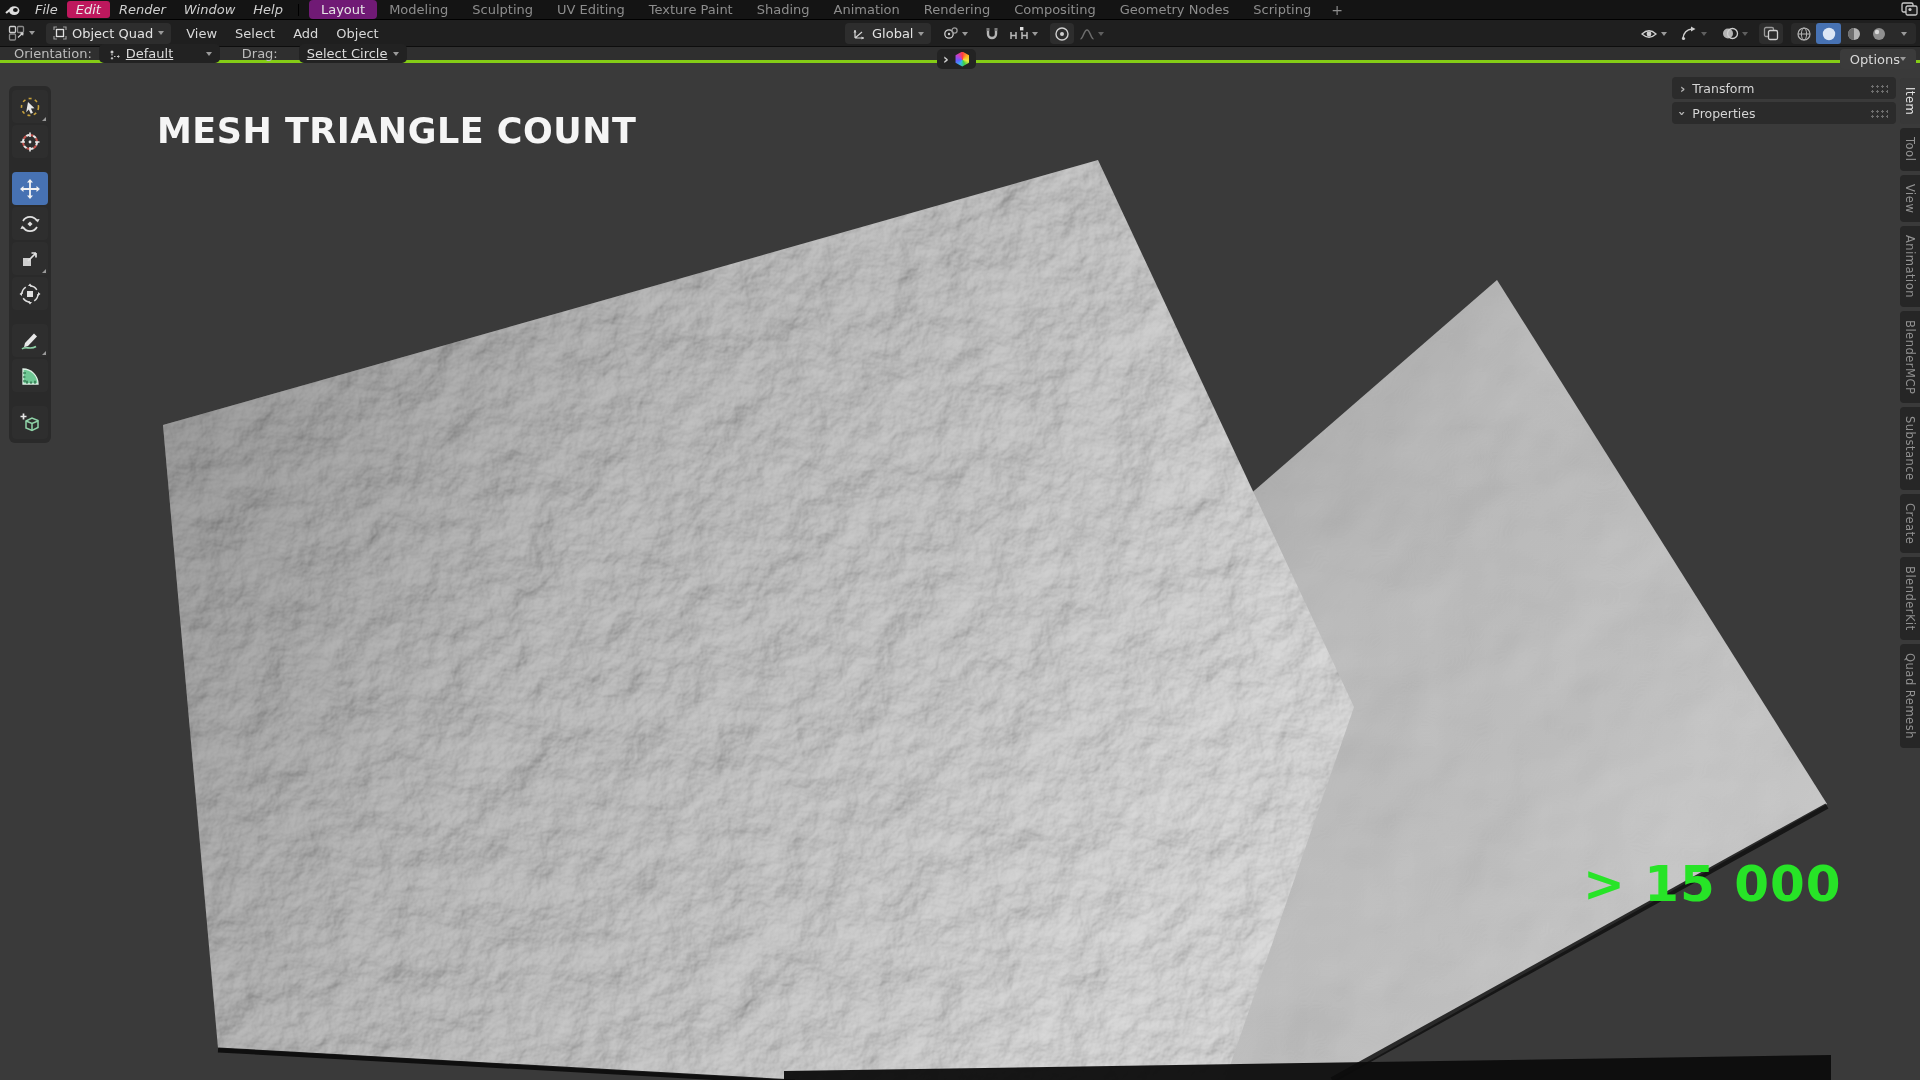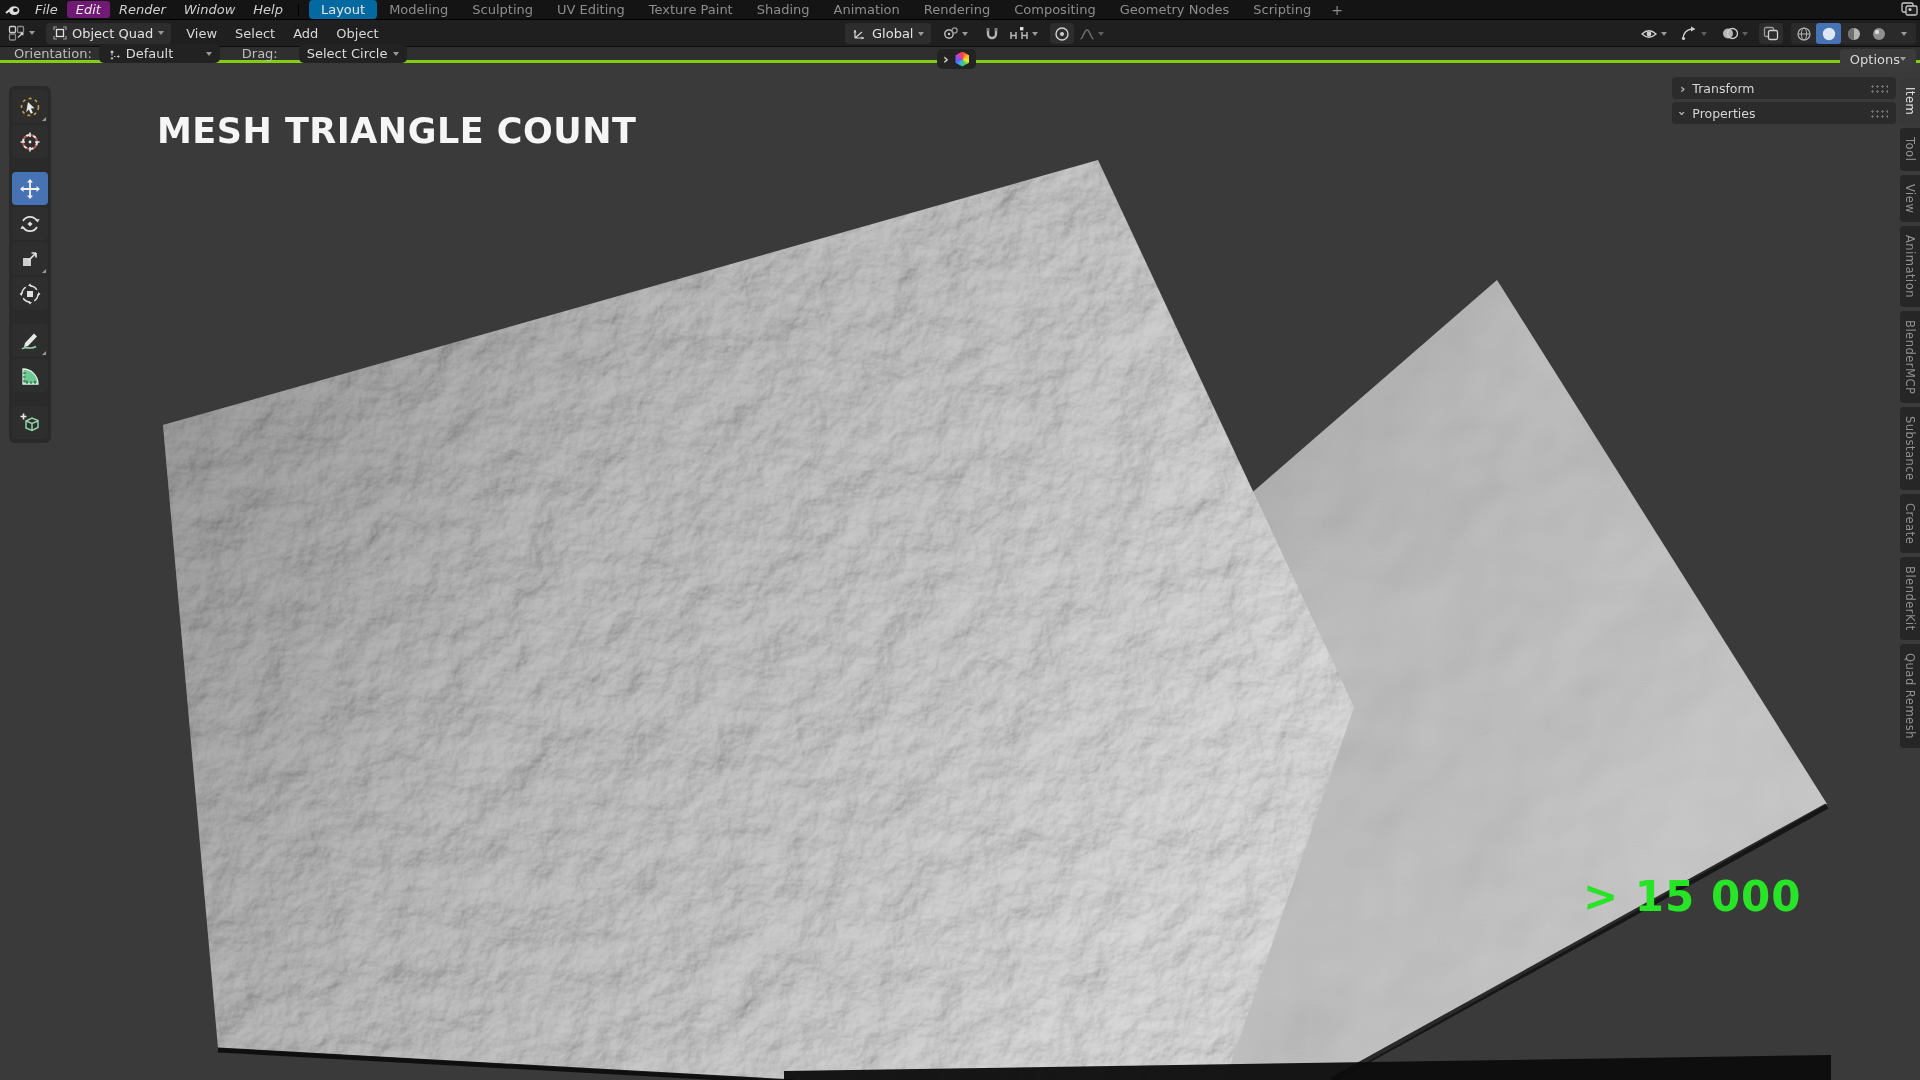--- a/index.html
+++ b/index.html
@@ -9,25 +9,25 @@
     background:#3a3a3a; font-family:"DejaVu Sans","Liberation Sans",sans-serif;
     font-size:13px; color:#d8d8d8; user-select:none;
   }
   
   .topbar {
     position:absolute; left:0; top:0; width:1920px; height:20px;
     background:#141414; display:flex; align-items:center; border-bottom:1px solid #000;
   }
   .logo { width:26px; display:flex; justify-content:center; align-items:center; }
   .menu-item { padding:1px 9px; border-radius:3px; color:#cfcfcf; cursor:default;font-style:italic; }
-  .menu-item.hl { background:#701a75; color:#e8e8e8; }
+  .menu-item.hl { background:#be185d; color:#e8e8e8; }
   .tb-div { width:1px; height:12px; background:#000; margin:0 10px 0 6px; }
   .ws-wrap { display:flex; align-items:center; }
   .ws-tab { padding:2px 12px; border-radius:4px; color:#8d8d8d; white-space:nowrap; }
-  .ws-tab.active { background:#0369a1; color:#e6e6e6; }
+  .ws-tab.active { background:#701a75; color:#e6e6e6; }
   .ws-add { color:#8d8d8d; padding:0 8px; font-size:14px; }
   .tb-right { position:absolute; right:-4px; top:1px; display:flex; align-items:center; }
   
   .vhdr {
     position:absolute; left:0; top:20px; width:1920px; height:27px;
     background:#1f1f1f; border-bottom:1px solid #0d0d0d; display:flex; align-items:center;
   }
   .widget {
     height:21px; background:#2d2d2d; border-radius:4px; display:flex;
     align-items:center; padding:0 7px; gap:5px; color:#e2e2e2;
@@ -45,21 +45,21 @@
   .seg { display:flex; align-items:center; background:#2a2a2a; border-radius:4px; height:21px; }
   .seg > div { width:25px; height:21px; display:flex; align-items:center; justify-content:center; }
   .seg .active { background:#4772b3; border-radius:3px; }
   
   .tset {
     position:absolute; left:0; top:47px; width:1920px; height:16px;
     background:#2f2f2f; border-bottom:3px solid #84cc16; display:flex; align-items:center;
   }
   .tset .lbl { color:#bdbdbd; margin:0 7px 0 14px; }
   .field { height:19px; background:#222222; border-radius:5px; display:flex;
-    align-items:center; padding:0 8px; gap:6px; color:#dcdcdc; }
+    align-items:center; padding:0 8px; gap:6px; color:#dcdcdc;text-decoration:underline; }
   .collapsed-widget {
     position:absolute; left:937px; top:2px; height:20px; background:#232323;
     border-radius:5px; display:flex; align-items:center; padding:0 6px; gap:6px;
   }
   .chev { color:#d0d0d0; font-size:14px; font-weight:bold; line-height:1; }
   .hexagon { width:15px; height:15px;
     clip-path:polygon(50% 0,95% 25%,95% 75%,50% 100%,5% 75%,5% 25%);
     background:conic-gradient(#ff4040,#ffb020,#e8e840,#40d040,#30b8e8,#6060ff,#c040d0,#ff4040); }
   .options-btn { position:absolute; right:4px; top:2px; height:20px; background:#3b3b3b;
     border-radius:4px; display:flex; align-items:center; padding:0 10px; gap:0; color:#d8d8d8; }
@@ -72,21 +72,21 @@
   .tool-btn { width:36px; height:33px; background:#2e2e2e; border-radius:4px;
     display:flex; align-items:center; justify-content:center; position:relative; }
   .tool-btn.active { background:#4772b3; }
   .tool-btn .corner { position:absolute; right:2px; bottom:2px; width:0; height:0;
     border-left:4px solid transparent; border-bottom:4px solid #9a9a9a; }
   .tool-gap { height:10px; }
   
   .anno { position:absolute; font-weight:bold; letter-spacing:.5px; }
   .anno-title { left:157px; top:40px;  font-size:35px; }
   .anno-high  { left:155px; top:155px; font-size:56px; letter-spacing:1px; }
-  .anno-low   { left:1583px; top:801px; font-size:42px; letter-spacing:1px; }
+  .anno-low   { left:1583px; top:784px; font-size:50px; letter-spacing:1px; }
   
   .npanel { position:absolute; right:24px; top:6px; width:224px; display:flex;
     flex-direction:column; gap:3px; }
   .panel-hdr { height:22px; background:rgba(42,42,42,.95); border-radius:4px;
     display:flex; align-items:center; padding:0 8px; gap:7px; color:#d5d5d5; font-size:12.5px; }
   .panel-hdr .pchev { color:#b5b5b5; font-size:13px; font-weight:bold; display:inline-block; }
   .panel-hdr .pchev.open { transform:rotate(90deg); }
   .grip { margin-left:auto; width:18px; height:9px;
     background-image:radial-gradient(circle,#6e6e6e 1px,transparent 1.2px);
     background-size:5px 5px; }

